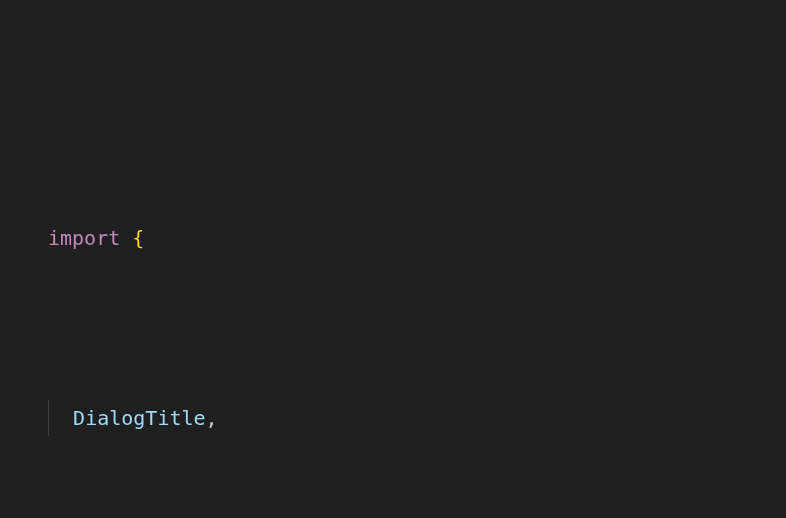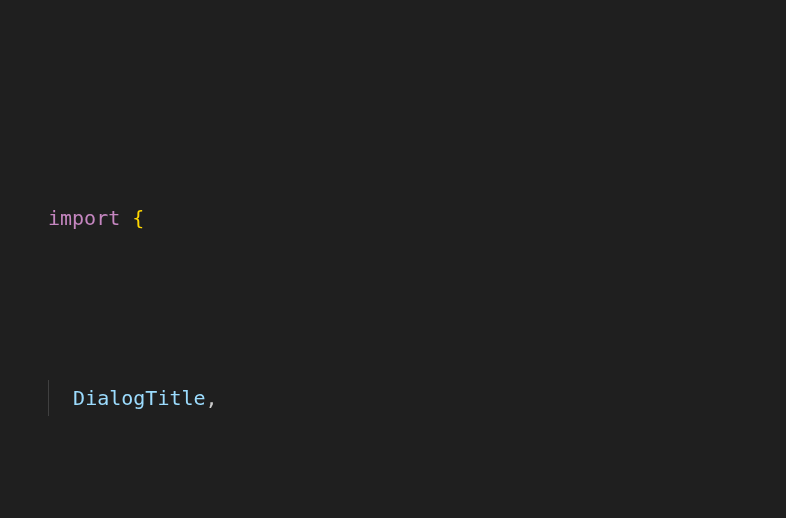--- a/index.html
+++ b/index.html
@@ -17,20 +17,21 @@
     padding: 56px 0 0 48px;
     white-space: pre;
   }
   .line {
     position: relative;
     height: 36px;
   }
   .line > span, .line > .guide {
     position: relative;
     z-index: 1;
+    margin-top: 20px;
   }
   .guide {
     display: inline-block;
     border-left: 1px solid #404040;
     width: 0;
     height: 36px;
     vertical-align: top;
     margin-right: 0;
   }
   

